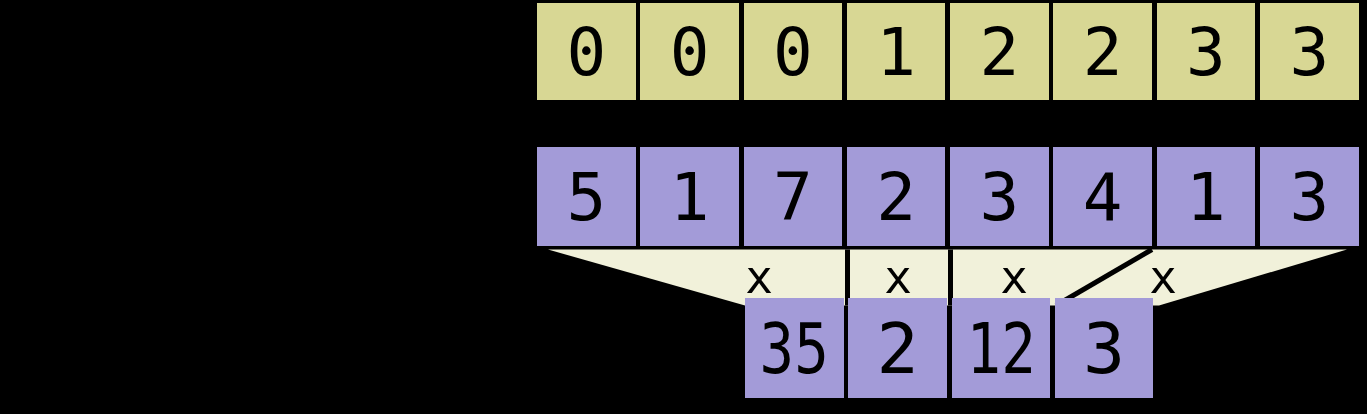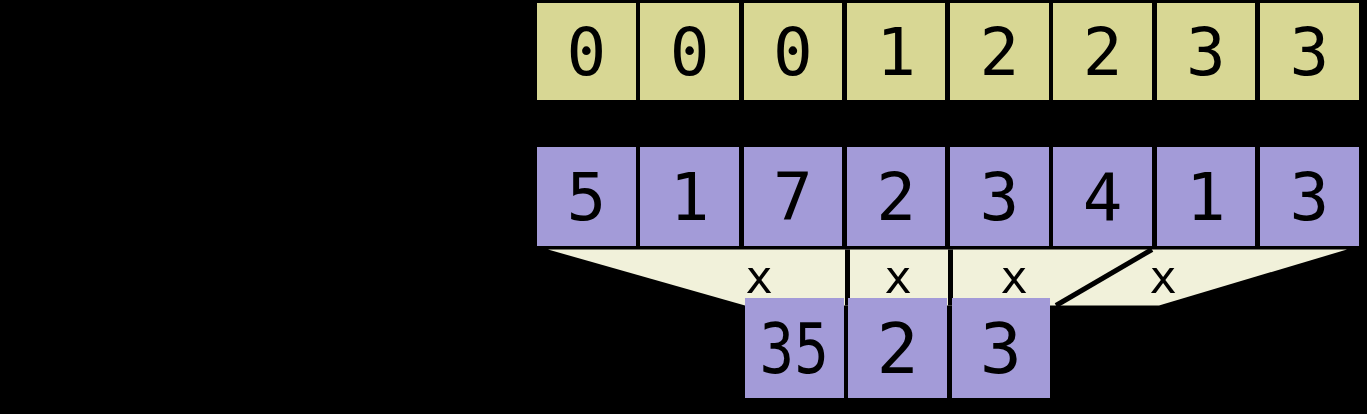--- a/index.html
+++ b/index.html
@@ -149,17 +149,20 @@
   </svg>
 
   <div id="results-row" class="cell-row">
       <div class="cell">
         <span class="squeeze">35</span>
       </div>
       <div class="cell">
         <span>2</span>
       </div>
       <div class="cell">
+        <span class="squeeze">12</span>
+      </div>
+      <div class="cell">
         <span>3</span>
       </div>
     </div>
 
 </div>
 
 </body></html>

